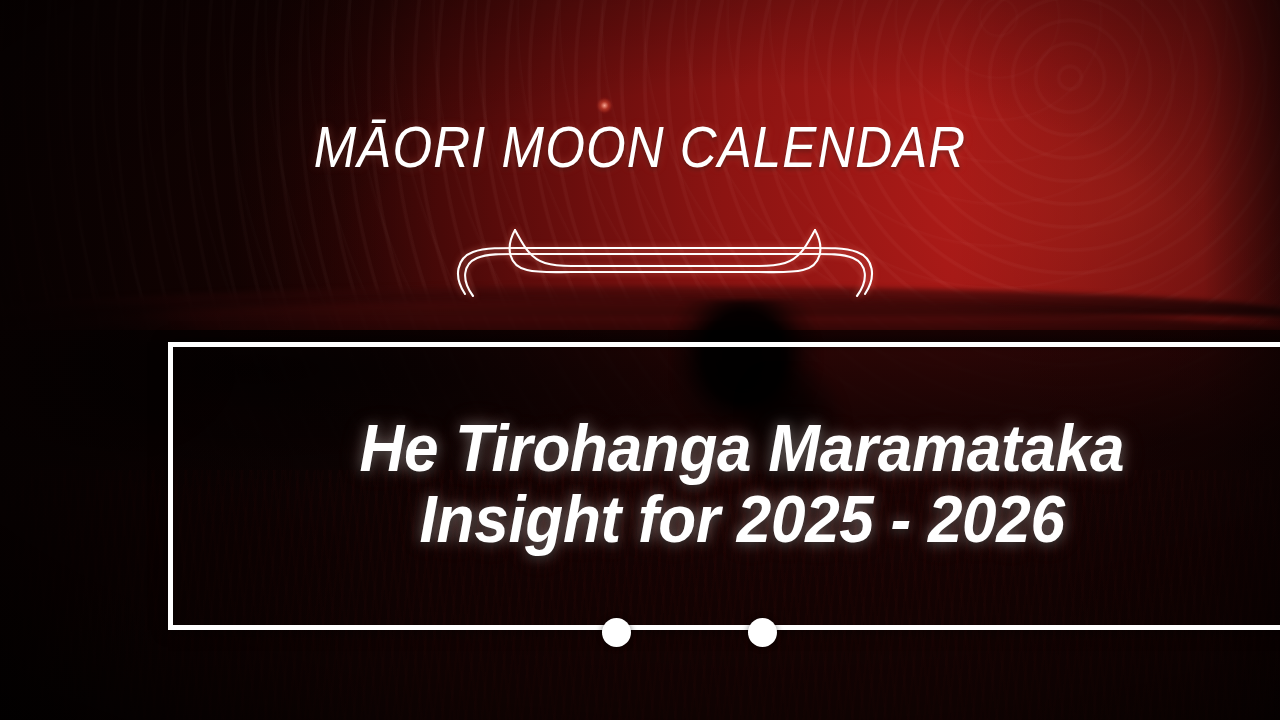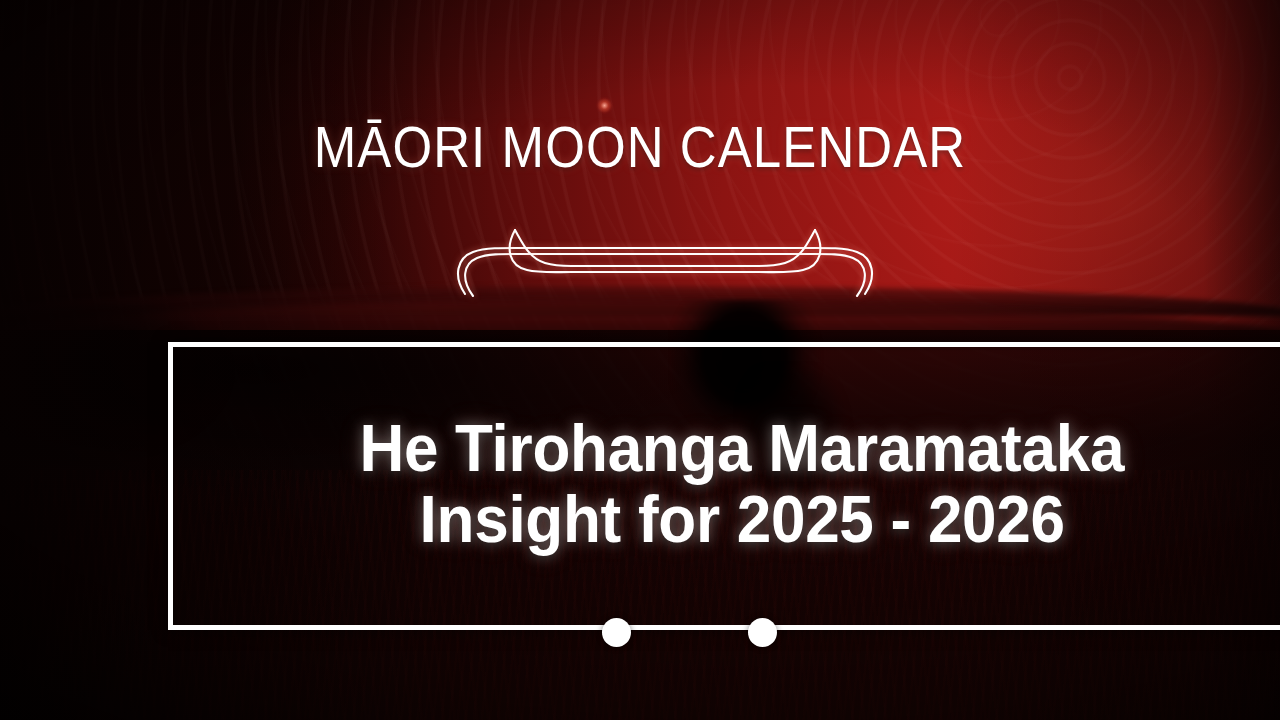--- a/index.html
+++ b/index.html
@@ -10,20 +10,21 @@
   body {
     font-family: "Liberation Sans", sans-serif;
   }
 
   .stage {
     position: relative;
     width: 1280px;
     height: 720px;
     overflow: hidden;
     background: #7f1d1d;
+    font-style: italic;
   }
 
   
   .bg-base {
     position: absolute;
     inset: 0;
     background:
       radial-gradient(ellipse 70% 95% at 88% 28%, #b9231c 0%, #a81a17 22%, #8c1412 45%, #5e0c0b 68%, #2c0504 88%, #1a0302 100%);
   }
 

